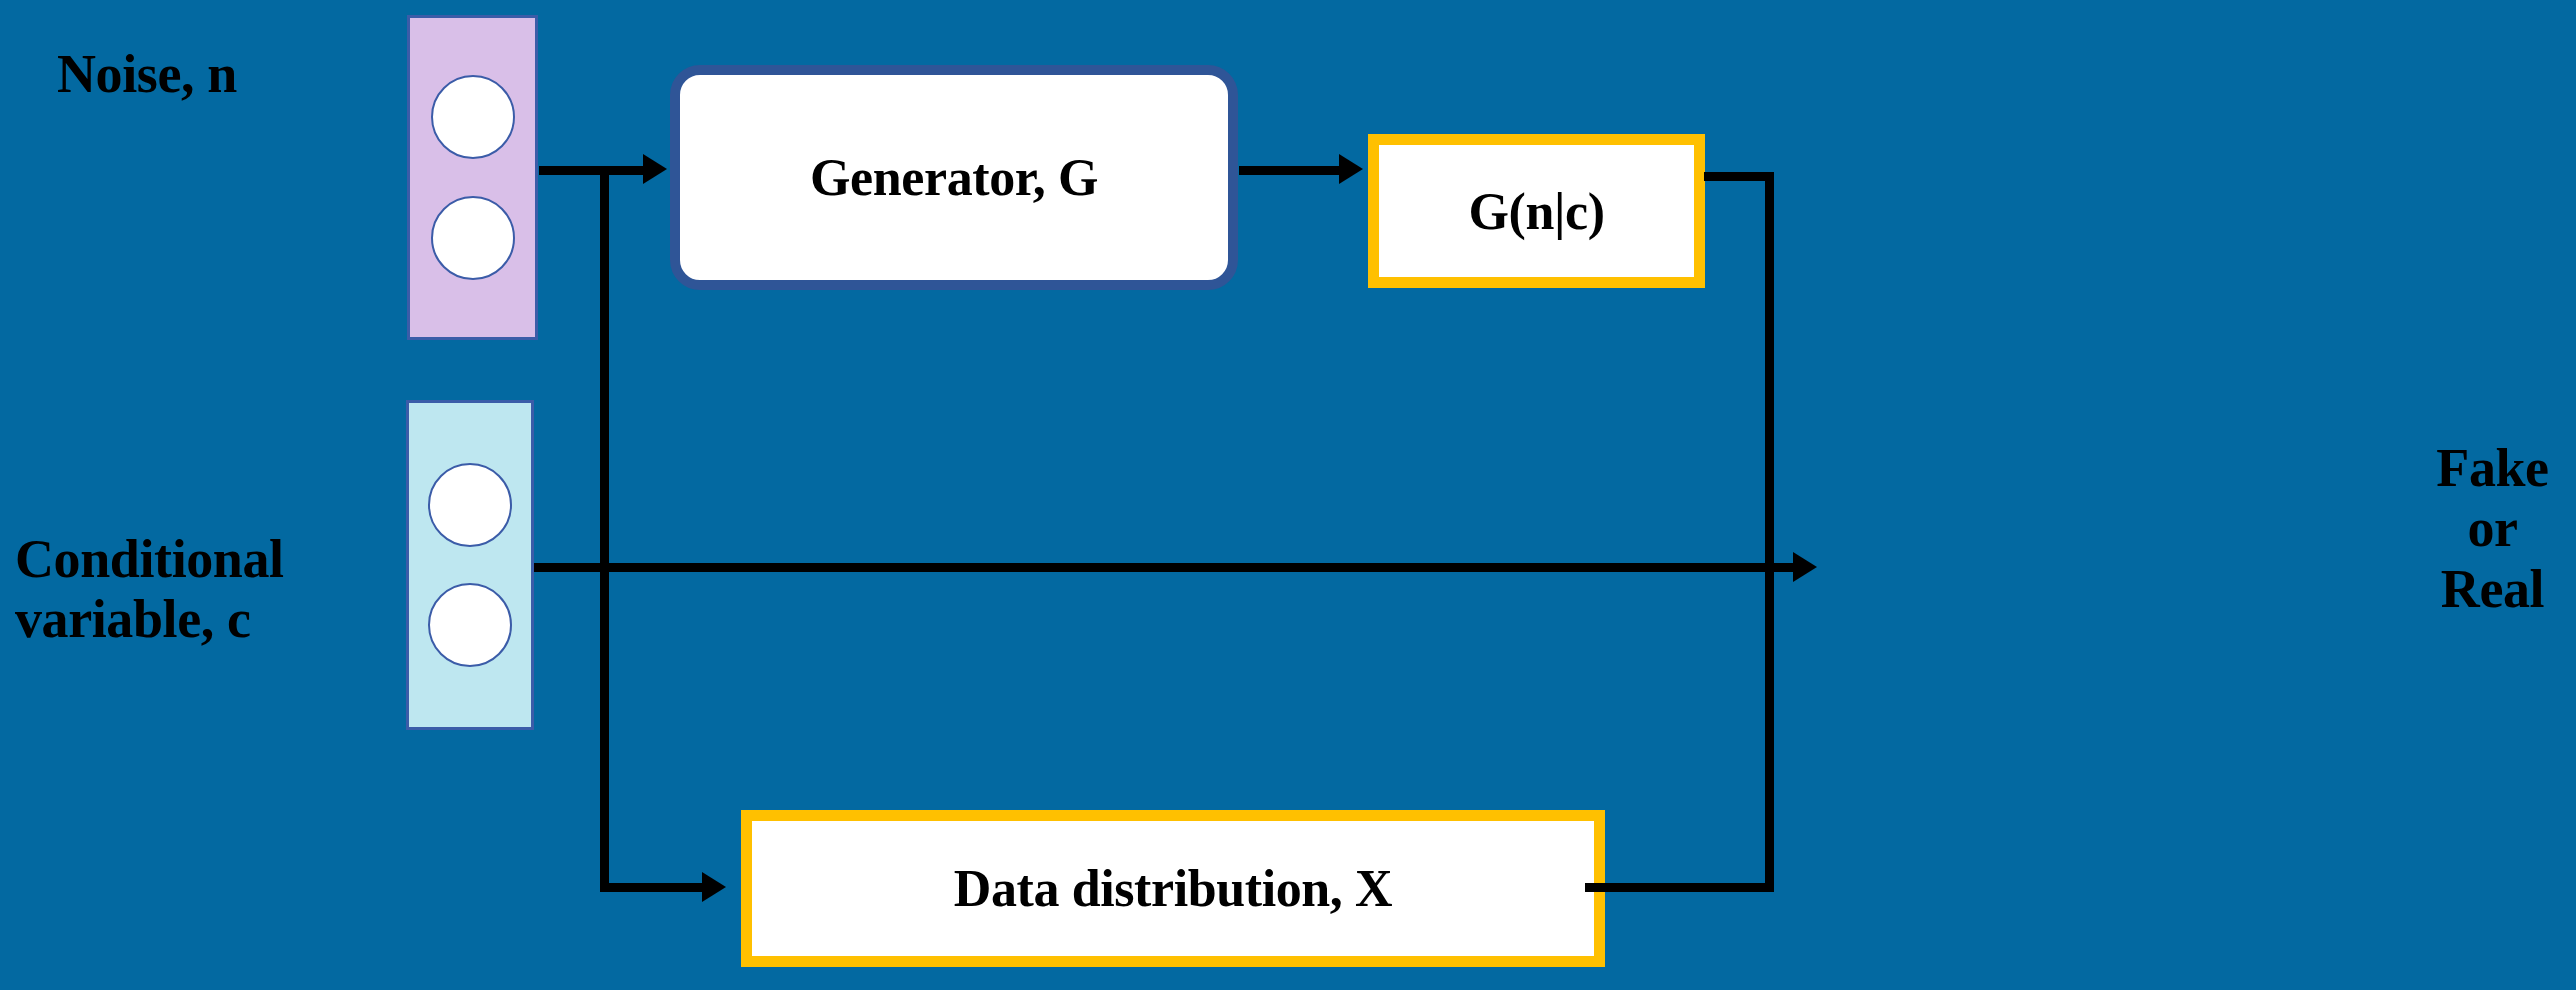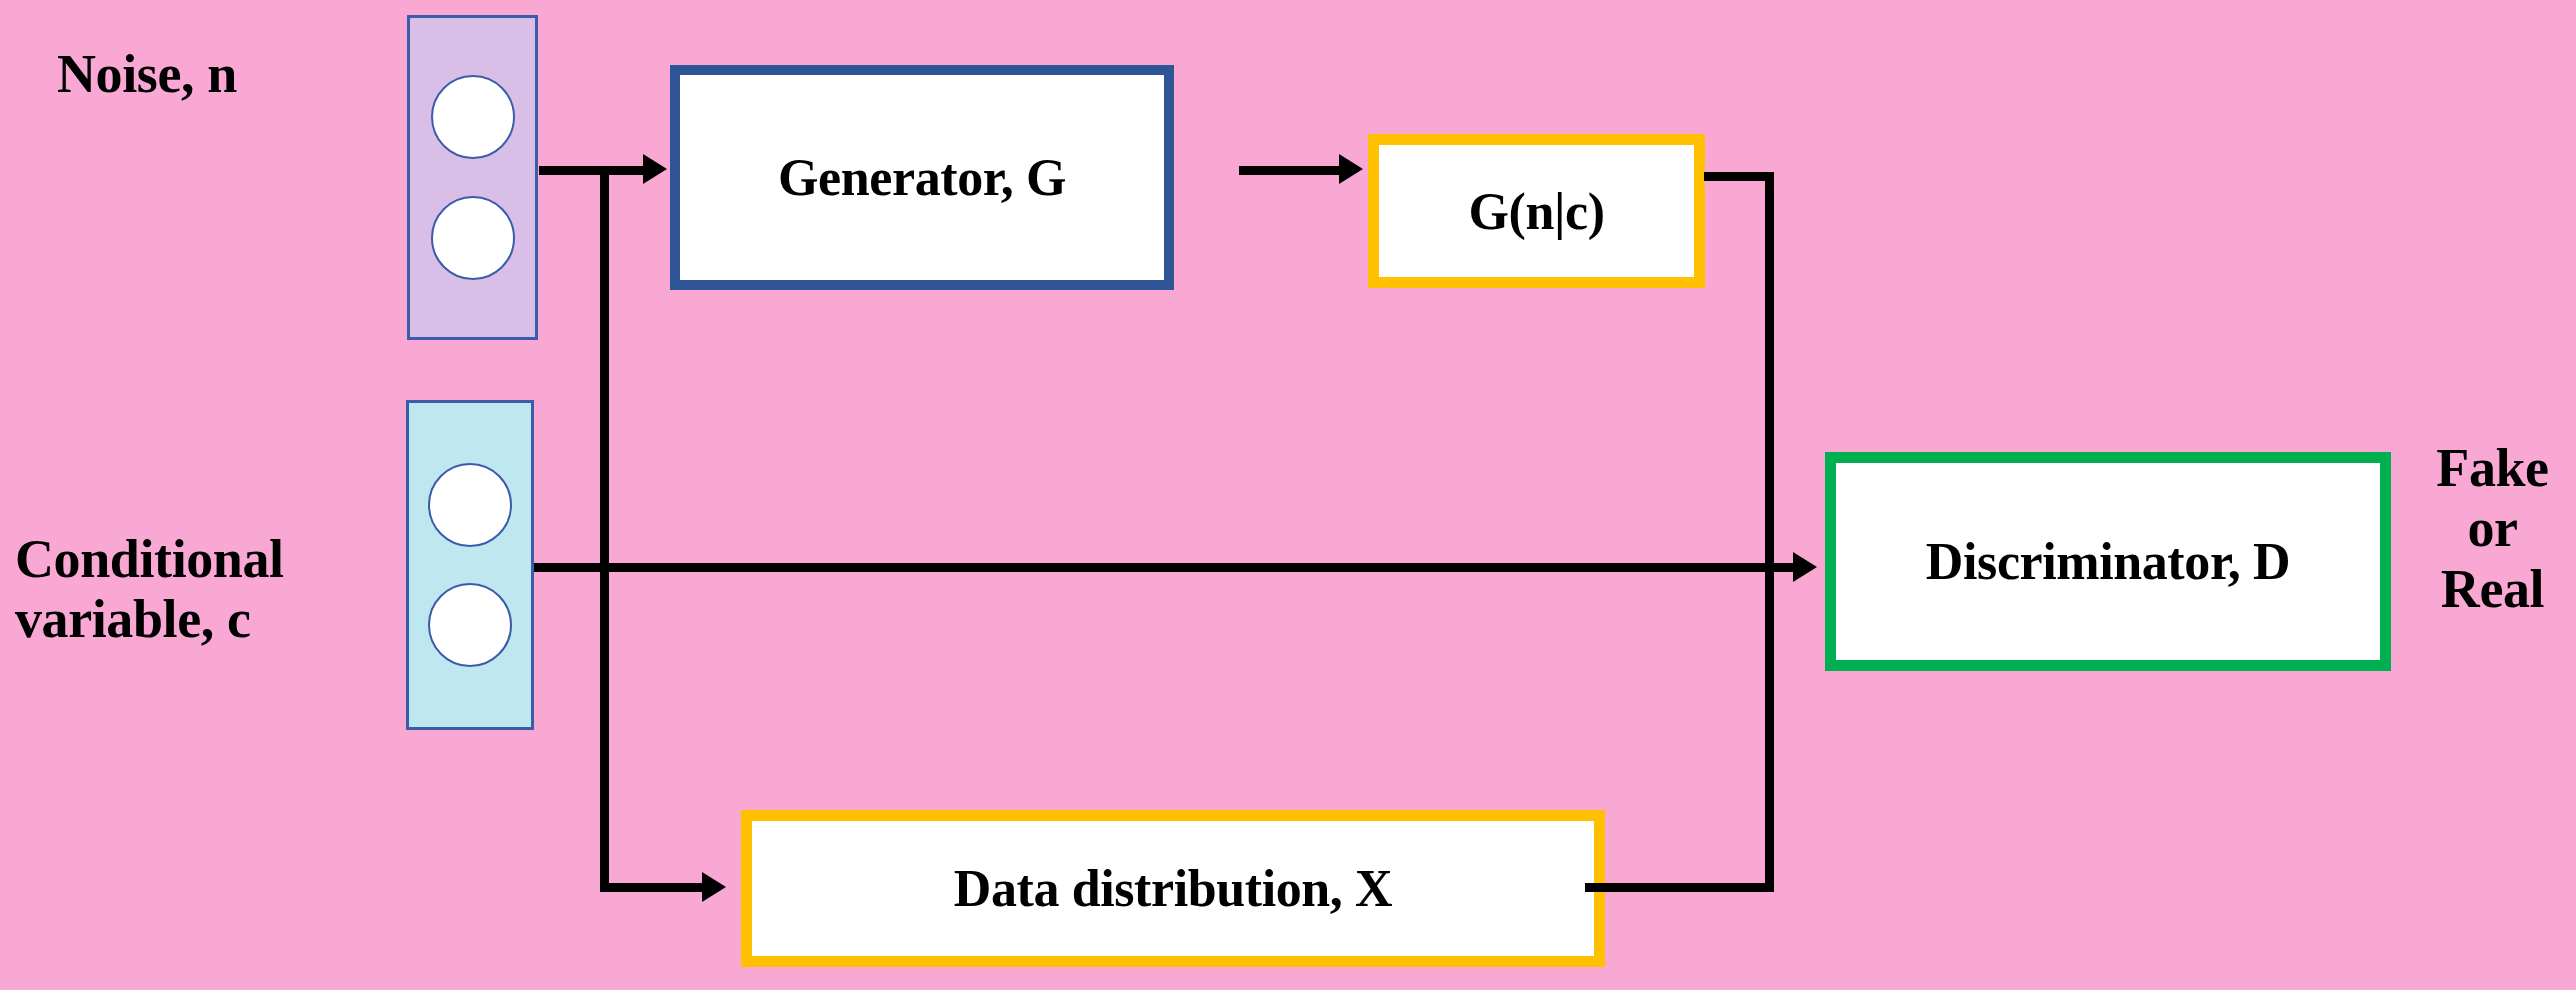--- a/index.html
+++ b/index.html
@@ -4,21 +4,21 @@
 <style>
   html, body {
     margin: 0;
     padding: 0;
     background: #ffffff;
   }
   #canvas {
     position: relative;
     width: 2576px;
     height: 991px;
-    background: #f9a8d4;
+    background: #0369a1;
     overflow: hidden;
     font-family: "Liberation Serif", "DejaVu Serif", serif;
   }
 
   
   .label {
     position: absolute;
     font-weight: bold;
     color: #000000;
     line-height: 1.12;
@@ -105,34 +105,33 @@
   <div class="line" style="left:539px; top:166px; width:71px; height:9.2px;"></div>
 
   <div class="line" style="left:601px; top:166px; width:48px; height:9.2px;"></div>
   <div class="arrowhead" style="left:643px; top:154px;"></div>
 
   <div class="line" style="left:600px; top:166px; width:9.2px; height:726px;"></div>
 
   <div class="line" style="left:600px; top:883px; width:110px; height:9.2px;"></div>
   <div class="arrowhead" style="left:702px; top:872px;"></div>
 
-  <div class="box box-generator" style="left:670px; top:65px; width:504px; height:225px; font-size:52px;">Generator, G</div>
+  <div class="box box-generator" style="left:670px; top:65px; width:568px; height:225px; font-size:52px;border-radius:30px;">Generator, G</div>
 
   <div class="line" style="left:1239px; top:166px; width:106px; height:9.2px;"></div>
   <div class="arrowhead" style="left:1339px; top:154px;"></div>
 
   <div class="box box-gnc" style="left:1368px; top:99px; width:337px; height:154px; font-size:52px;margin-top:35px;">G(n|c)</div>
 
   <div class="line" style="left:1704px; top:172px; width:69px; height:9.2px;"></div>
   <div class="line" style="left:1765px; top:172px; width:9.2px; height:400px;"></div>
 
   <div class="line" style="left:534px; top:563px; width:1269px; height:9.2px;"></div>
   <div class="arrowhead" style="left:1793px; top:552px;"></div>
 
   <div class="box box-data" style="left:721px; top:810px; width:864px; height:157px; font-size:52px;margin-left:20px;">Data distribution, X</div>
 
   <div class="line" style="left:1585px; top:883px; width:189px; height:9.2px;"></div>
   <div class="line" style="left:1765px; top:563px; width:9.2px; height:329px;"></div>
 
-  <div class="box box-discriminator" style="left:1825px; top:452px; width:566px; height:219px; font-size:52px;">Discriminator, D</div>
 
 </div>
 
 
 </body></html>

